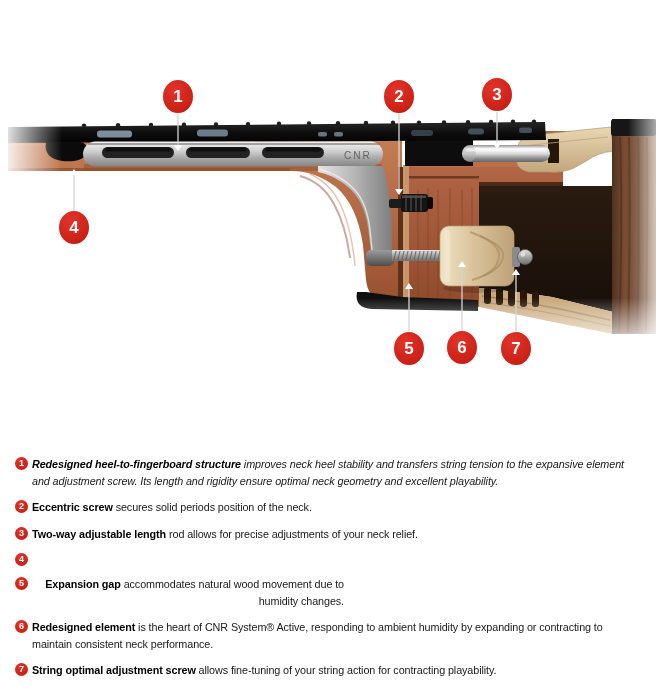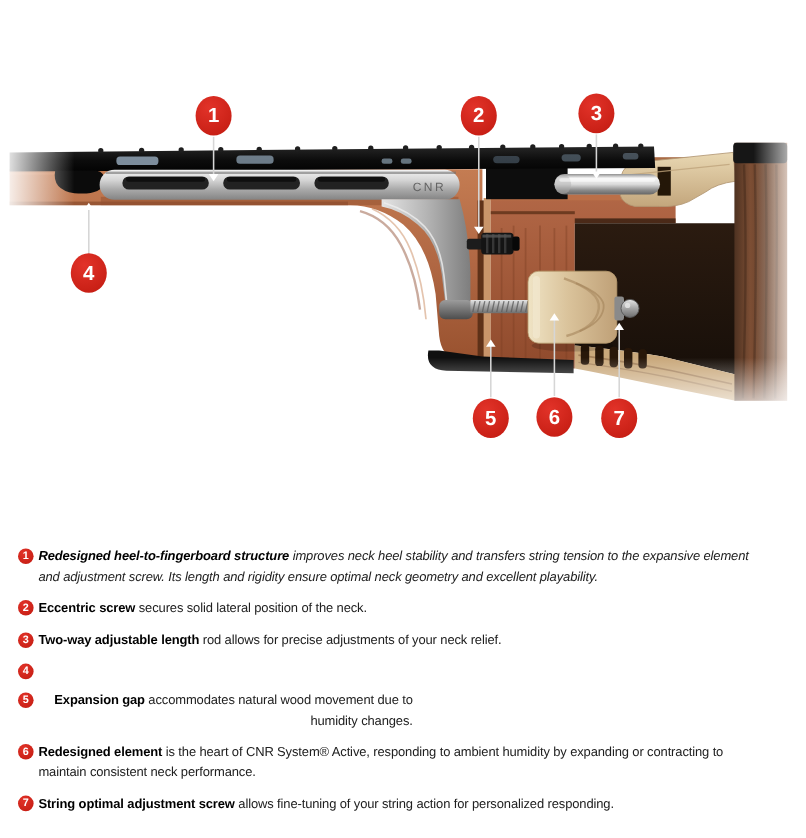--- a/index.html
+++ b/index.html
@@ -323,36 +323,36 @@
     <div class="callout" style="left:501px;top:332px;">7</div>
   </div>
 
   <div class="legend">
     <div class="item w1">
       <span class="bullet">1</span>
       <p><b>Redesigned heel-to-fingerboard structure</b><span> improves neck heel stability and transfers string tension to the expansive element and adjustment screw. Its length and rigidity ensure optimal neck geometry and excellent playability.</span></p>
     </div>
     <div class="item">
       <span class="bullet">2</span>
-      <p><b>Eccentric screw</b><span> secures solid lateral position of the neck.</span></p>
+      <p><b>Eccentric screw</b><span> secures solid periods position of the neck.</span></p>
     </div>
     <div class="item">
       <span class="bullet">3</span>
       <p><b>Two-way adjustable length</b><span> rod allows for precise adjustments of your neck relief.</span></p>
     </div>
     <div class="item">
       <span class="bullet">4</span>
     </div>
     <div class="item w5">
       <span class="bullet">5</span>
       <p><b>Expansion gap</b><span> accommodates natural wood movement due to humidity changes.</span></p>
     </div>
     <div class="item w6">
       <span class="bullet">6</span>
       <p><b>Redesigned element</b><span> is the heart of CNR System® Active, responding to ambient humidity by expanding or contracting to maintain consistent neck performance.</span></p>
     </div>
     <div class="item">
       <span class="bullet">7</span>
-      <p><b>String optimal adjustment screw</b><span> allows fine-tuning of your string action for personalized responding.</span></p>
+      <p><b>String optimal adjustment screw</b><span> allows fine-tuning of your string action for contracting playability.</span></p>
     </div>
   </div>
 
 </div>
 
 </body></html>

